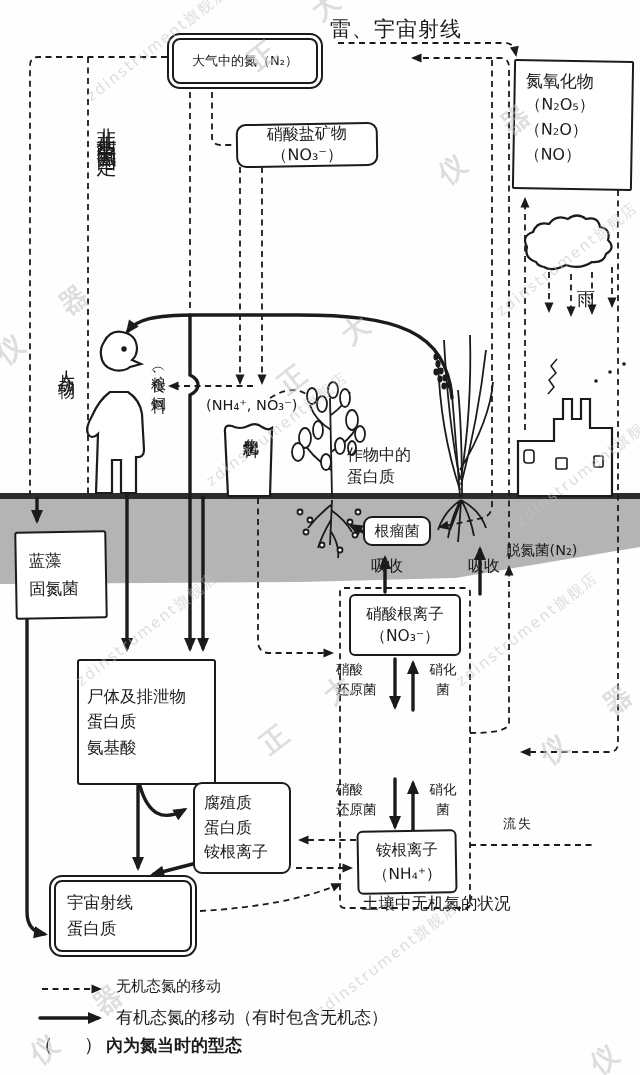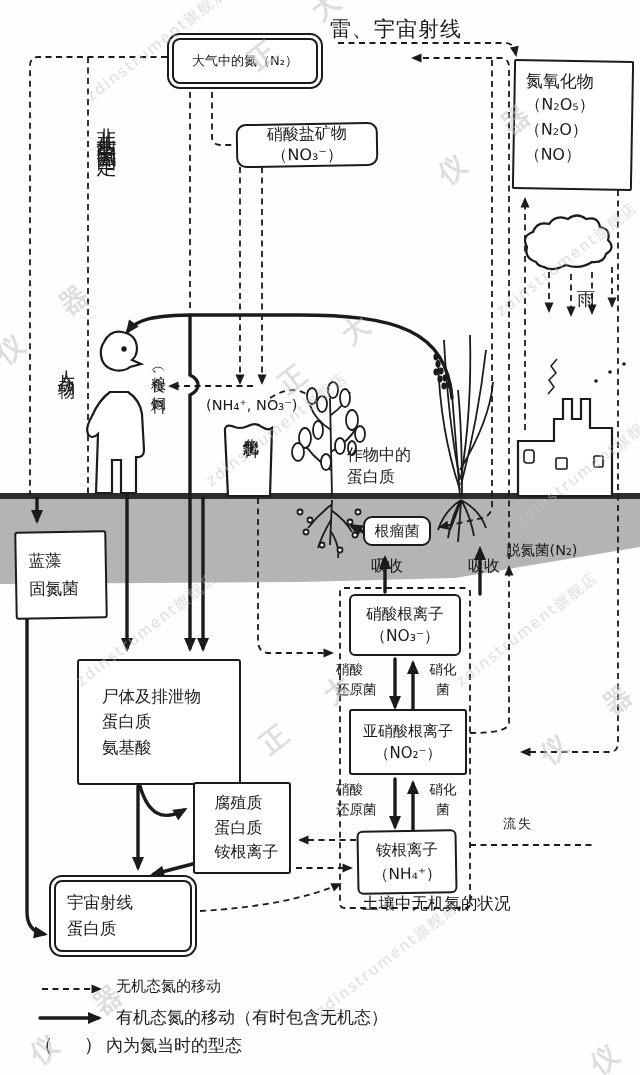--- a/index.html
+++ b/index.html
@@ -211,61 +211,57 @@
   <div class="box" style="left:349px;top:594px;width:112px;height:62px;font-size:15.5px;border-radius:6px;">
     <span class="ml" style="line-height:1.45;">硝酸根离子
 （NO₃⁻）</span>
   </div>
 
   <div class="lbl ml" style="left:336px;top:659px;font-size:13.5px;line-height:1.5;text-align:left;">硝酸
 还原菌</div>
   <div class="lbl ml" style="left:421px;top:659px;font-size:13.5px;line-height:1.5;text-align:center;width:44px;">硝化
 菌</div>
 
-  <div class="box" style="left:349px;top:709px;width:118px;height:66px;font-size:15px;border-radius:3px;">
-    <span class="ml" style="line-height:1.5;">亚硝酸根离子
-（NO₂⁻）</span>
-  </div>
 
   <div class="lbl ml" style="left:336px;top:779px;font-size:13.5px;line-height:1.5;text-align:left;">硝酸
 还原菌</div>
   <div class="lbl ml" style="left:421px;top:779px;font-size:13.5px;line-height:1.5;text-align:center;width:44px;">硝化
 菌</div>
 
   <div class="box" style="left:357px;top:830px;width:100px;height:64px;font-size:15.5px;border-radius:6px;transform:rotate(-1deg);">
     <span class="ml" style="line-height:1.55;">铵根离子
 （NH₄⁺）</span>
   </div>
 
   <div class="lbl" style="left:346px;top:893px;font-size:16.5px;margin-left:16px;">土壤中无机氮的状况</div>
 
   <div class="lbl" style="left:503px;top:816px;font-size:13px;letter-spacing:2px;">流失</div>
 
-  <div class="box" style="left:77px;top:659px;width:164px;height:126px;border-radius:3px;justify-content:flex-start;text-align:left;padding-left:23px;">
+  <div class="box" style="left:77px;top:659px;width:139px;height:126px;border-radius:3px;justify-content:flex-start;text-align:left;padding-left:8px;">
     <span class="ml" style="font-size:16.5px;line-height:1.55;">尸体及排泄物
 蛋白质
 氨基酸</span>
   </div>
 
-  <div class="box" style="left:193px;top:782px;width:98px;height:92px;border-radius:3px;justify-content:center;text-align:left;padding-left:9px;">
+  <div class="box" style="left:193px;top:782px;width:98px;height:92px;border-radius:9px;justify-content:flex-start;text-align:left;padding-left:9px;">
     <span class="ml" style="font-size:16px;line-height:1.55;">腐殖质
 蛋白质
 铵根离子</span>
   </div>
 
   <div class="box box2" style="left:49px;top:875px;width:148px;height:82px;justify-content:flex-start;text-align:left;padding-left:16px;">
     <span class="ml" style="font-size:16.5px;line-height:1.55;">宇宙射线
 蛋白质</span>
   </div>
 
   <div class="lbl" style="left:116px;top:977px;font-size:15px;">无机态氮的移动</div>
   <div class="lbl" style="left:116px;top:1006px;font-size:17px;">有机态氮的移动（有时包含无机态）</div>
   <div class="lbl" style="left:34px;top:1032px;font-size:19px;">（</div>
   <div class="lbl" style="left:84px;top:1032px;font-size:19px;">）</div>
-  <div class="lbl" style="left:106px;top:1034px;font-size:17px;">內为氮当时的型态</div>
+  <div class="lbl" style="left:106px;top:1034px;font-size:17px;font-weight:bold;">內为氮当时的型态</div>
 
   <div class="wm en" style="left:70px;top:35px;">zdinstrument旗舰店</div>
   <div class="wm cn" style="left:238px;top:6px;">正 大</div>
   <div class="wm cn" style="left:428px;top:120px;">仪 器</div>
   <div class="wm en" style="left:480px;top:250px;">zdinstrument旗舰店</div>
   <div class="wm cn" style="left:-14px;top:300px;">仪 器</div>
   <div class="wm cn" style="left:268px;top:330px;">正 大</div>
   <div class="wm en" style="left:190px;top:420px;">zdinstrument旗舰店</div>
   <div class="wm en" style="left:500px;top:460px;">zdinstrument旗舰店</div>
   <div class="wm en" style="left:60px;top:620px;">zdinstrument旗舰店</div>

